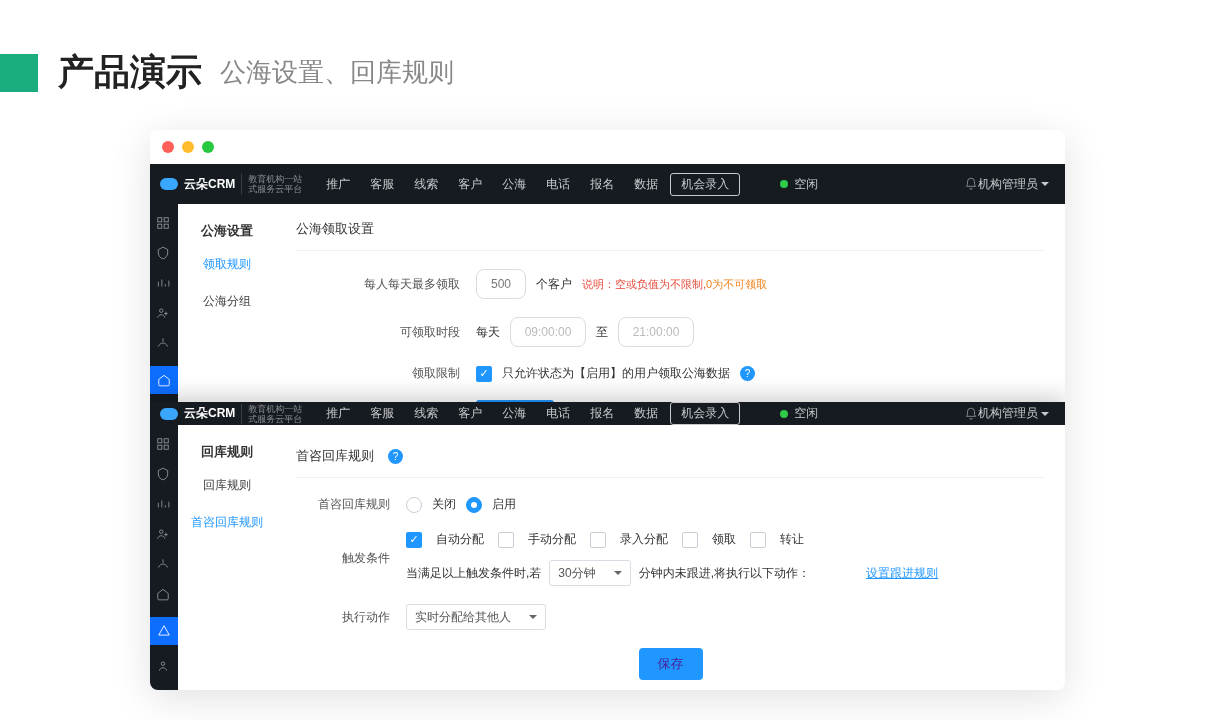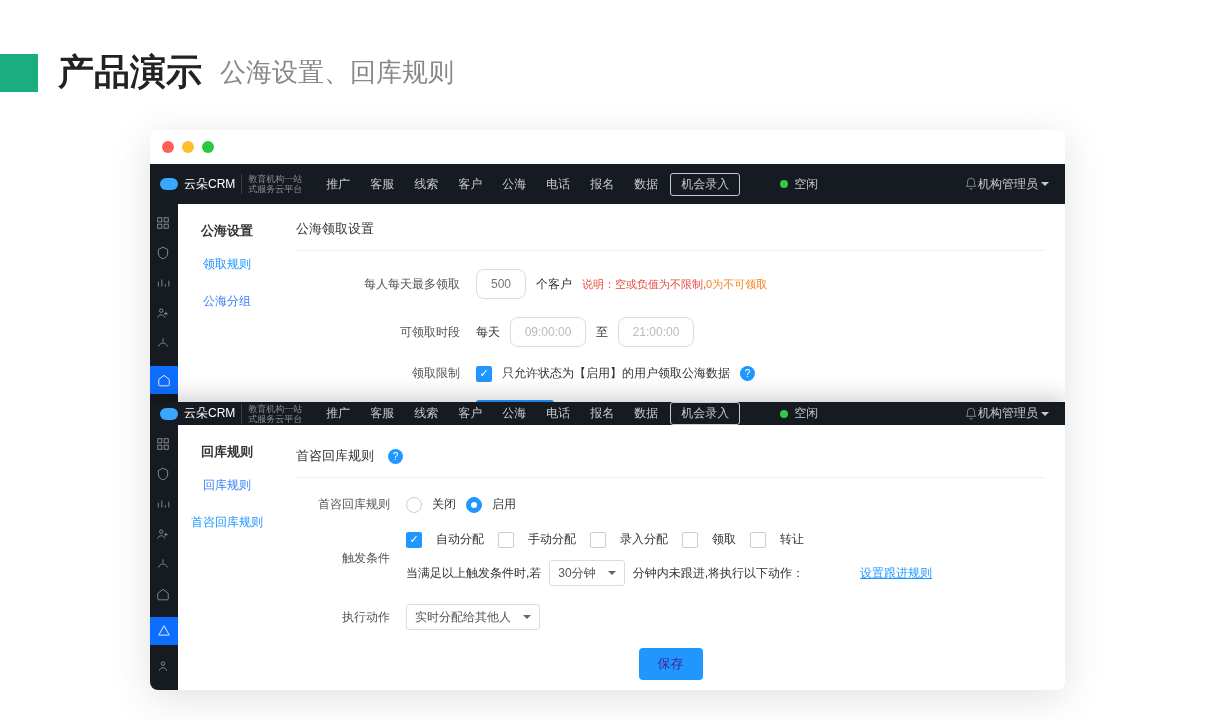--- a/index.html
+++ b/index.html
@@ -11,42 +11,42 @@
   .stage{position:absolute;top:130px;left:150px;width:915px;height:560px;border-radius:8px;box-shadow:0 8px 40px rgba(0,0,0,.12);background:#fff;overflow:hidden}
   .mac-dots{position:absolute;top:0;left:0;right:0;height:34px;background:#fff;display:flex;align-items:center;padding-left:12px;gap:8px}
   .dot{width:12px;height:12px;border-radius:50%}
   .red{background:#ff5f56}.yellow{background:#ffbd2e}.green{background:#27c93f}
 
   
   .win1{position:absolute;top:34px;left:0;right:0;height:398px;display:flex;flex-direction:column}
   .topbar{height:40px;background:#161b21;display:flex;align-items:center;color:#c7c9cc;font-size:12px}
   .logo{display:flex;align-items:center;padding:0 10px;gap:6px}
   .logo-cloud{width:18px;height:12px;border-radius:10px;background:#3aa7ff;position:relative}
-  .logo-text{color:#fff;font-weight:400}
+  .logo-text{color:#fff;font-weight:700}
   .logo-desc{font-size:9px;color:#8a8d92;line-height:10px;border-left:1px solid #3a3f46;padding-left:6px}
   .topnav{display:flex;gap:20px;margin-left:14px}
   .topnav span{cursor:pointer}
   .btn-outline{border:1px solid #c7c9cc;border-radius:3px;padding:2px 10px;margin-left:12px;cursor:pointer}
   .status-dot{width:8px;height:8px;border-radius:50%;background:#2fca47;margin-left:40px}
   .status-txt{margin-left:6px}
   .top-right{margin-left:auto;display:flex;align-items:center;padding-right:16px}
   .bell{width:14px;height:14px}
   .bell svg{width:14px;height:14px;stroke:#c7c9cc;fill:none}
   .role-link{cursor:pointer;display:flex;align-items:center;gap:3px}
   .caret{width:0;height:0;border-left:4px solid transparent;border-right:4px solid transparent;border-top:4px solid #c7c9cc}
 
   .body{flex:1;display:flex;background:#f1f2f5}
   .iconrail{width:28px;background:#161b21;display:flex;flex-direction:column;gap:14px;align-items:center;padding-top:12px}
   .rail-i{width:16px;height:16px;opacity:.7}
   .rail-i.active{background:#0d6efd;width:28px;height:28px;display:flex;align-items:center;justify-content:center;opacity:1}
   .rail-i svg{width:14px;height:14px;stroke:#c7c9cc;fill:none;stroke-width:1.5}
   .rail-i.active svg{stroke:#fff}
   .sidemenu{width:98px;background:#fff;padding-top:12px}
   .side-title{font-size:13px;font-weight:700;color:#333;text-align:center;padding:6px 0}
-  .side-item{font-size:12px;color:#3b82f6;text-align:center;padding:10px 0;cursor:pointer}
+  .side-item{font-size:12px;color:#404040;text-align:center;padding:10px 0;cursor:pointer}
   .side-item.on{color:#1f97ff}
   .content{flex:1;background:#fff;margin:0;padding:0;position:relative}
   .content-inner{padding:12px 20px}
   .panel-title{font-size:13px;color:#333;border-bottom:1px solid #eef0f3;padding:4px 0 12px}
   .formrow{display:flex;align-items:center;font-size:12px;color:#333;margin:18px 0}
   .flabel{width:180px;text-align:right;padding-right:16px;color:#555}
   .fbody{display:flex;align-items:center;gap:10px;flex-wrap:wrap}
   .inp{border:1px solid #d8dce3;border-radius:8px;height:30px;padding:0 8px;font-size:12px;color:#777;background:#fff}
   .inp.num{width:50px;text-align:center}
   .inp.time{width:76px;text-align:center;color:#bbb}
@@ -59,21 +59,21 @@
   .help-q{width:15px;height:15px;border-radius:50%;background:#1f97ff;color:#fff;display:inline-flex;align-items:center;justify-content:center;font-size:10px}
   .btn-blue{background:#1f97ff;color:#fff;border:none;height:26px;padding:0 10px;border-radius:3px;font-size:12px;cursor:pointer}
   .tag{border:1px solid #d8dce3;border-radius:3px;padding:4px 8px;font-size:12px;color:#555;display:inline-flex;align-items:center;gap:6px}
   .tag .x{color:#888;cursor:pointer}
 
   
   .win2{position:absolute;top:272px;left:0;right:0;height:270px;display:flex;flex-direction:column;box-shadow:0 -6px 20px rgba(0,0,0,.18)}
   .radio{width:16px;height:16px;border:1px solid #c9ced6;border-radius:50%;display:inline-flex;align-items:center;justify-content:center}
   .radio.on{border-color:#1f97ff;background:#1f97ff}
   .radio.on::after{content:"";width:6px;height:6px;background:#fff;border-radius:50%}
-  .sel{border:1px solid #d8dce3;border-radius:3px;height:26px;padding:0 8px;font-size:12px;color:#555;background:#fff;display:inline-flex;align-items:center;gap:12px}
+  .sel{border:1px solid #d8dce3;border-radius:3px;height:26px;padding:0 8px;font-size:12px;color:#555;background:#fff;display:inline-flex;align-items:center;gap:18px}
   .sel .car{width:0;height:0;border-left:4px solid transparent;border-right:4px solid transparent;border-top:4px solid #666}
   .link-ul{color:#1f97ff;text-decoration:underline;font-size:12px;cursor:pointer}
   .bigsave{background:#1f97ff;color:#4c1d95;border:none;width:64px;height:32px;border-radius:4px;font-size:13px;cursor:pointer;margin:10px auto;display:block}
   .panel-title2{font-size:13px;color:#333;border-bottom:1px solid #eef0f3;padding:10px 0 12px;display:flex;align-items:center;gap:14px}
 </style>
 </head>
 <body>
 
 <div class="slide-title-bar">
   <div class="green-accent"></div>

